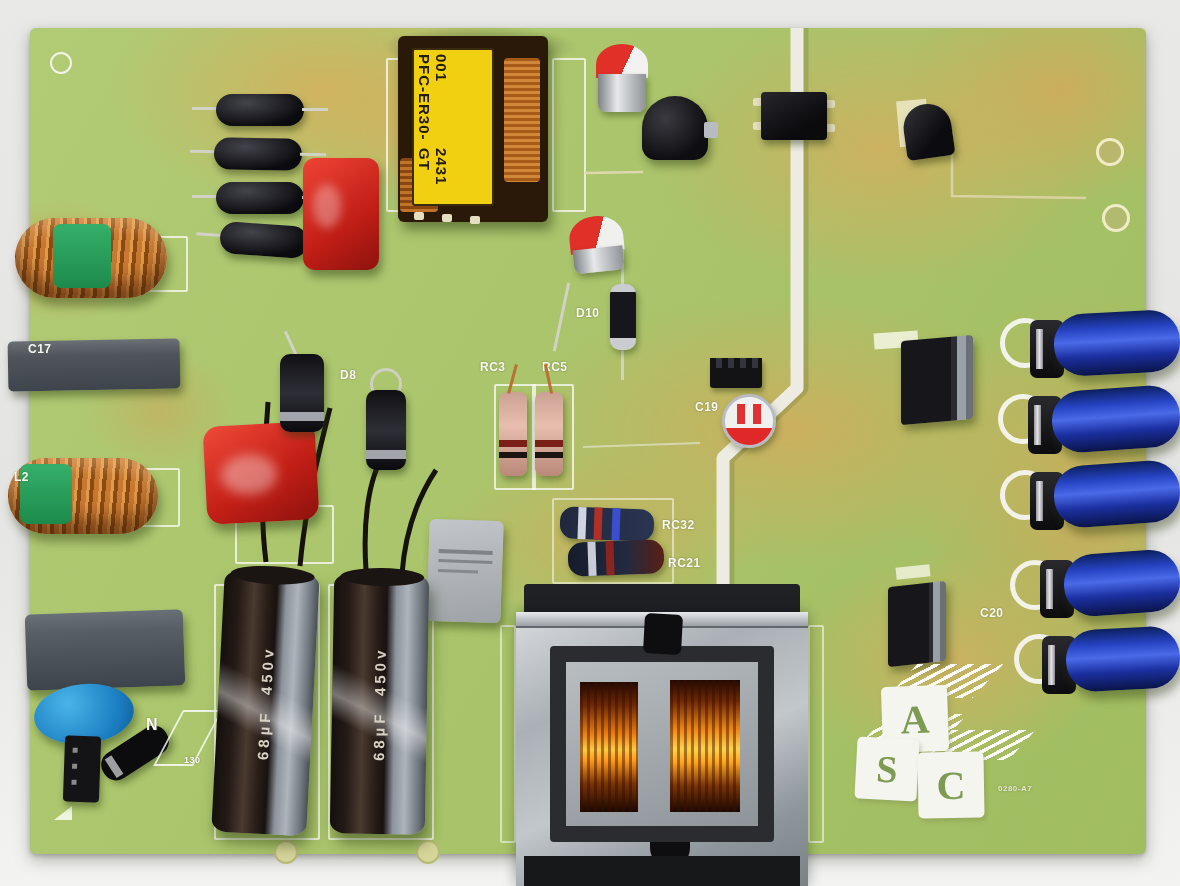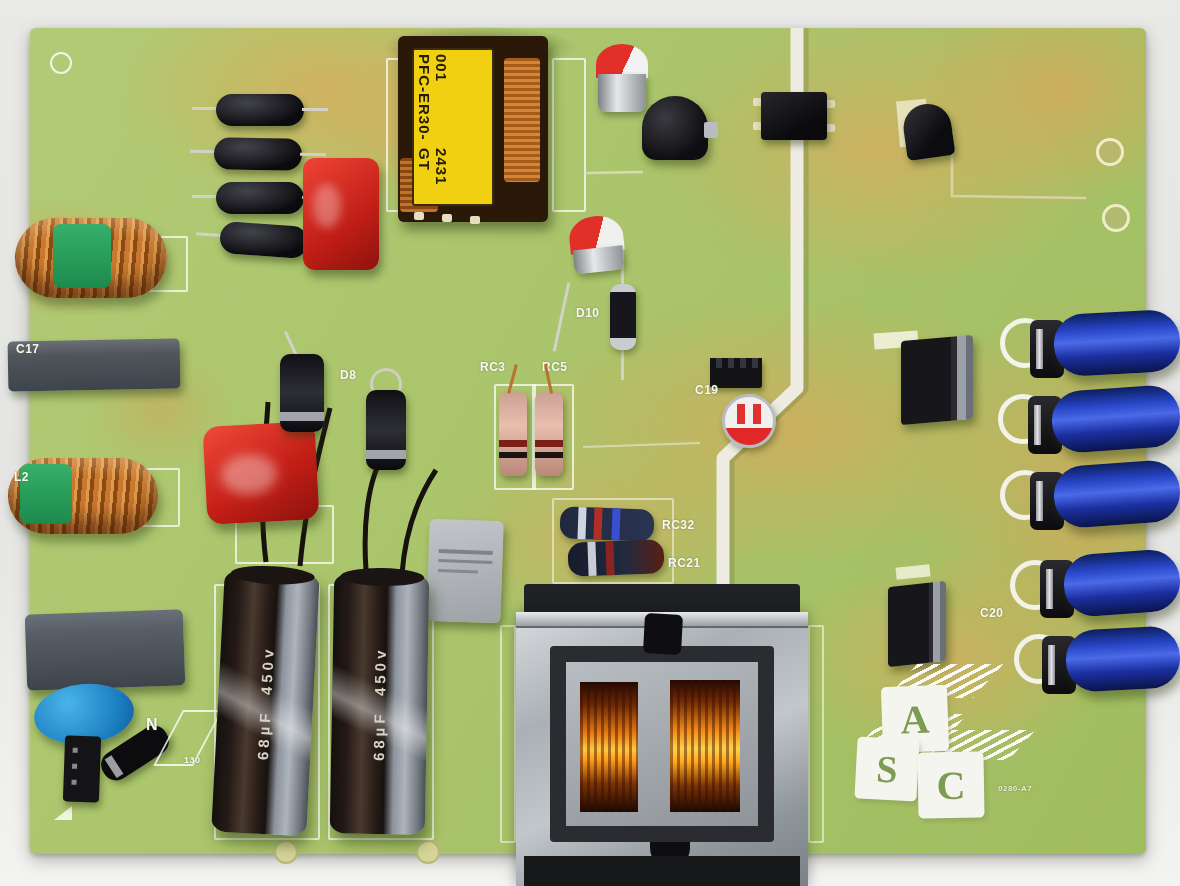--- a/index.html
+++ b/index.html
@@ -218,28 +218,28 @@
     <div class="pin" style="left:-8px;top:6px;"></div>
     <div class="pin" style="left:-8px;top:30px;"></div>
     <div class="pin" style="left:64px;top:8px;"></div>
     <div class="pin" style="left:64px;top:32px;"></div>
     <div class="abs" style="inset:0;background:linear-gradient(150deg,#26262c,#0b0b0e 70%);border-radius:4px;box-shadow:2px 5px 7px rgba(40,55,15,.45);"></div>
   </div>
 
   <div class="abs" style="left:710px;top:358px;width:52px;height:30px;border-radius:3px;background:#131316;box-shadow:2px 4px 5px rgba(40,55,15,.4);">
     <div class="abs" style="left:0;top:0;width:52px;height:10px;background:repeating-linear-gradient(90deg,#131316 0 6px,#34343c 6px 12px);"></div>
   </div>
-  <div class="slabel" style="left:695px;top:383px;">C19</div>
+  <div class="slabel" style="left:695px;top:400px;">C19</div>
   <div class="abs" style="left:722px;top:394px;width:54px;height:54px;border-radius:50%;border:3px solid #b8bcc2;box-sizing:border-box;
        background:linear-gradient(0deg,#e12828 0 36%,#f0f0ee 36%);box-shadow:2px 4px 6px rgba(40,55,15,.4);">
     <div class="abs" style="left:12px;top:7px;width:8px;height:20px;background:#e13030;"></div>
     <div class="abs" style="left:28px;top:7px;width:8px;height:20px;background:#e13030;"></div>
   </div>
 
-  <div class="slabel" style="left:16px;top:342px;z-index:5;">C17</div>
+  <div class="slabel" style="left:28px;top:342px;z-index:5;">C17</div>
   <div class="abs" style="left:8px;top:340px;width:172px;height:50px;border-radius:5px;transform:rotate(-1deg);
        background:linear-gradient(180deg,#6a7076,#50555b 30%,#3e444b);box-shadow:3px 6px 8px rgba(40,55,15,.45);"></div>
   <div class="abs" style="left:26px;top:612px;width:158px;height:76px;border-radius:6px;transform:rotate(-2deg);
        background:linear-gradient(180deg,#6a7077,#585e66 25%,#3e444b);box-shadow:3px 7px 9px rgba(40,55,15,.45);"></div>
   <div class="abs" style="left:34px;top:684px;width:100px;height:60px;border-radius:50%;transform:rotate(-6deg);
        background:radial-gradient(circle at 35% 30%, #4ab4e8, #1a7cc0 68%, #0e5a94);box-shadow:2px 6px 8px rgba(40,55,15,.45);"></div>
   <div class="abs" style="left:64px;top:736px;width:36px;height:66px;border-radius:4px;transform:rotate(2deg);background:#141416;box-shadow:2px 5px 7px rgba(40,55,15,.45);">
     <div class="abs" style="left:8px;top:12px;width:5px;height:5px;background:rgba(255,255,255,.5);"></div>
     <div class="abs" style="left:8px;top:28px;width:5px;height:5px;background:rgba(255,255,255,.5);"></div>
     <div class="abs" style="left:8px;top:44px;width:5px;height:5px;background:rgba(255,255,255,.5);"></div>

